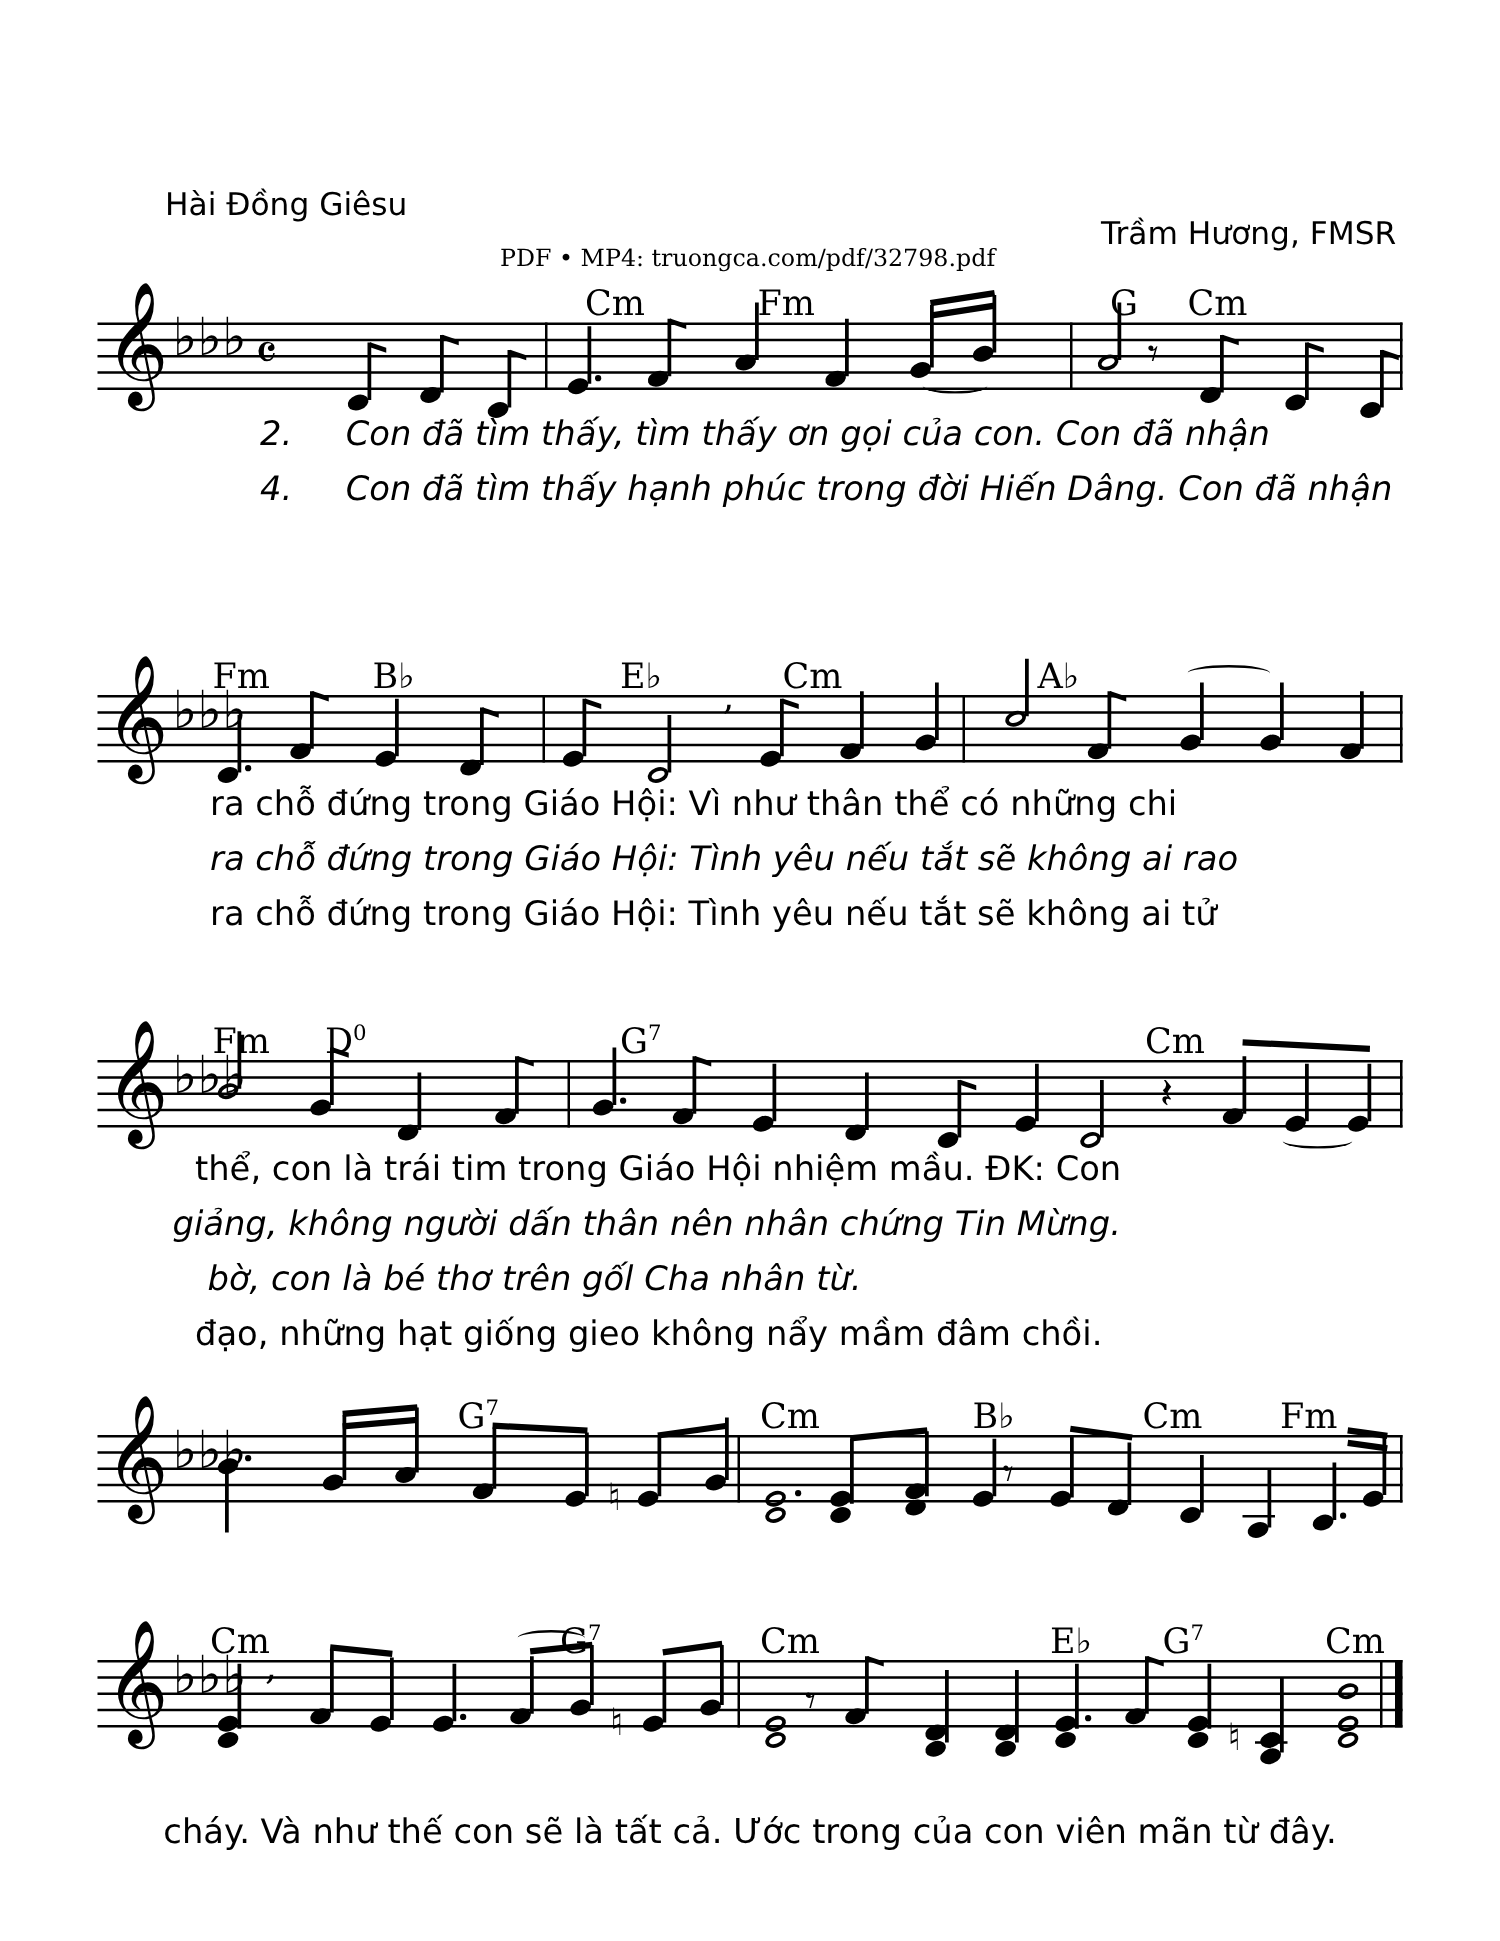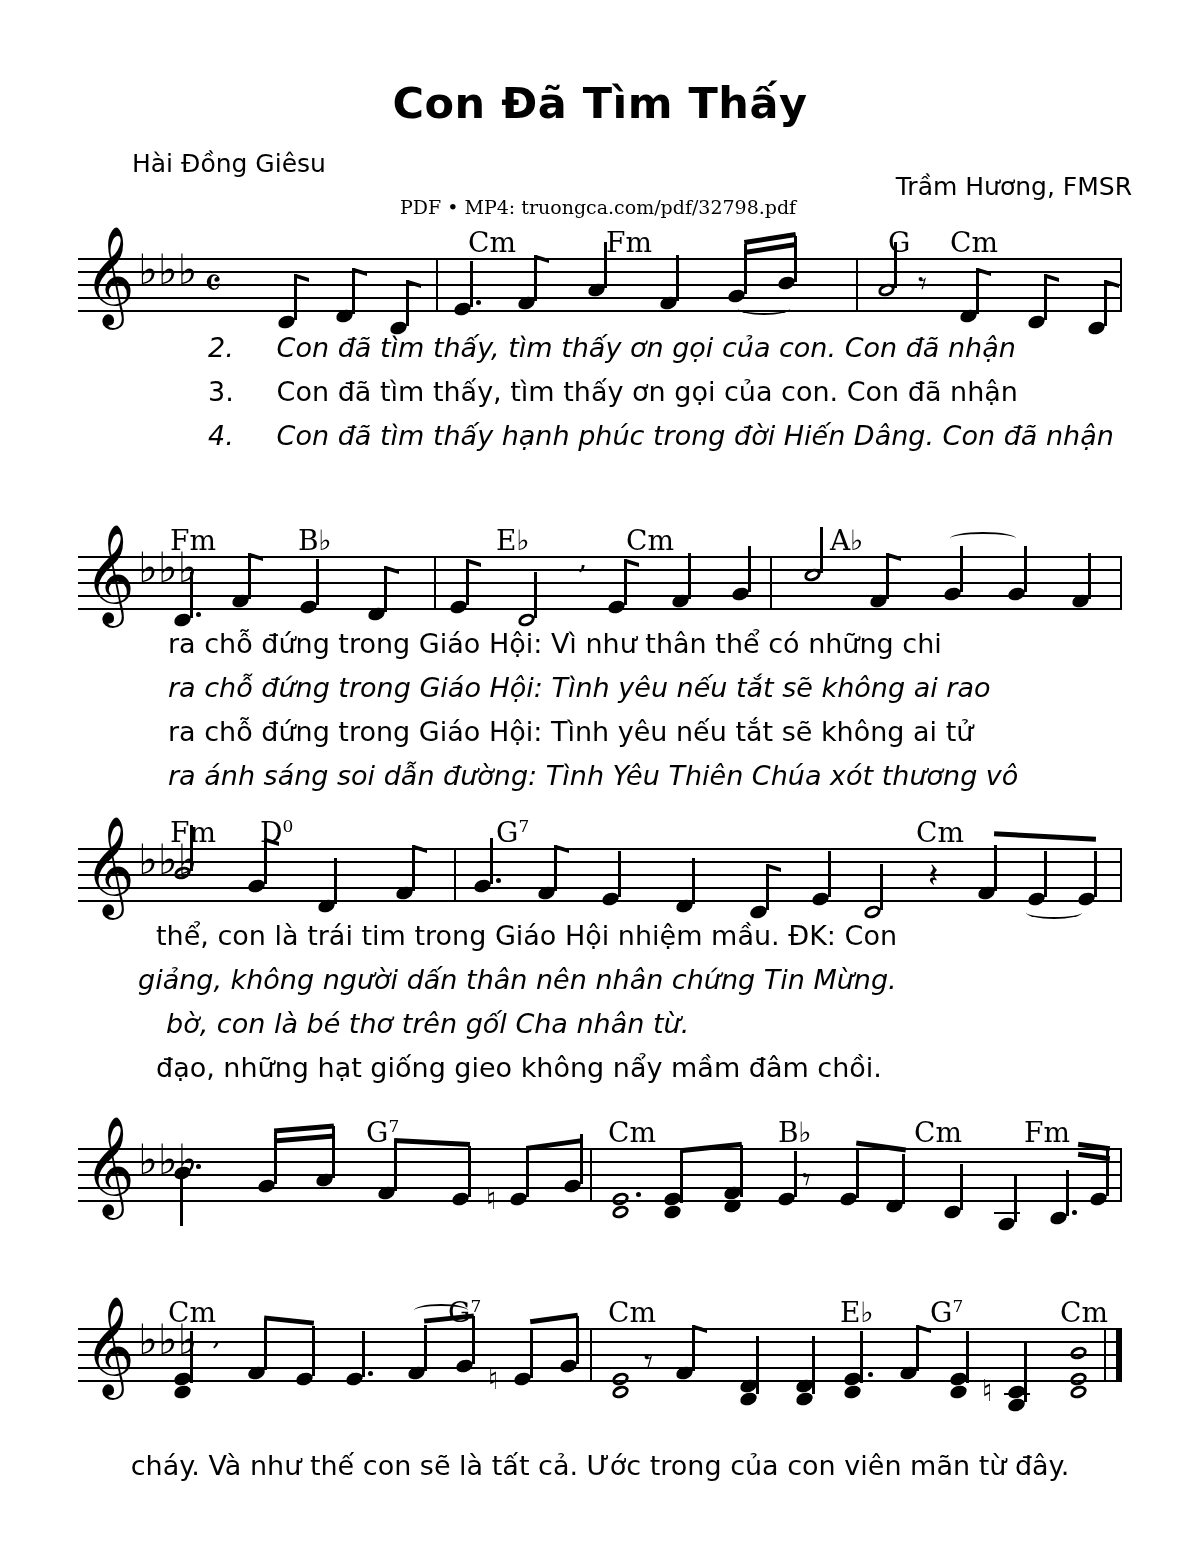--- a/index.html
+++ b/index.html
@@ -41,21 +41,21 @@
     font-size: 25px;
     line-height: 40px;
     font-family: "DejaVu Sans", sans-serif;
   }
   .lyricist .l2 {
     display: block;
     padding-left: 44px;
   }
   .composer {
     position: absolute;
-    right: 68px;
+    right: 83px;
     top: 172px;
     font-size: 25px;
     font-family: "DejaVu Sans", sans-serif;
   }
   .pdfline {
     position: absolute;
     left: 400px;
     top: 196px;
     font-size: 19px;
     font-family: "DejaVu Serif", serif;
@@ -235,21 +235,20 @@
     font-size: 27px;
     font-family: "DejaVu Sans", sans-serif;
     white-space: nowrap;
   }
 </style>
 </head>
 <body>
 
 <div class="sheet">
 
-  <div class="title">Con Đã Tìm Thấy</div>
 
   <div class="lyricist">
     <span class="l2">Hài Đồng Giêsu</span>
   </div>
 
   <div class="composer">Trầm Hương, FMSR</div>
 
   <div class="pdfline">PDF • MP4: truongca.com/pdf/32798.pdf</div>
 
   <div class="system" style="top:258px;">
@@ -321,24 +320,20 @@
     <div class="note" style="left:1010px; top:64px;"></div>
     <div class="stem" style="left:1026px; top:22px; height:46px;"></div>
     <div class="flag" style="left:1028px; top:24px;"></div>
   </div>
 
   <div class="lyricblock" style="top:332px;">
     <div class="lyricline italic">
       <span class="num">2.</span>
       <span class="txt">Con đã tìm thấy, tìm   thấy   ơn   gọi của  con. Con  đã  nhận</span>
     </div>
-    <div class="lyricline">
-      <span class="num">3.</span>
-      <span class="txt">Con đã tìm thấy, tìm   thấy   ơn   gọi của  con. Con  đã  nhận</span>
-    </div>
     <div class="lyricline italic">
       <span class="num">4.</span>
       <span class="txt">Con  đã  tìm  thấy hạnh  phúc trong đời Hiến Dâng. Con  đã  nhận</span>
     </div>
   </div>
 
   <div class="system" style="top:556px;">
     <div class="staff">
       <div class="line l0"></div>
       <div class="line l1"></div>
@@ -405,21 +400,20 @@
     <div class="slurtop" style="left:872px; top:-24px; width:66px;"></div>
 
     <div class="note" style="left:994px; top:39px;"></div>
     <div class="stem" style="left:1010px; top:-3px; height:46px;"></div>
   </div>
 
   <div class="lyricblock" style="top:628px;">
     <div class="lyricline" style="padding-left:90px;">ra  chỗ  đứng   trong  Giáo  Hội:   Vì   như thân   thể   có      những   chi</div>
     <div class="lyricline italic" style="padding-left:90px;">ra chỗ đứng  trong  Giáo  Hội: Tình  yêu  nếu    tắt   sẽ không ai  rao</div>
     <div class="lyricline" style="padding-left:90px;">ra  chỗ  đứng   trong  Giáo   Hội:  Tình  yêu  nếu    tắt   sẽ  không ai  tử</div>
-    <div class="lyricline italic" style="padding-left:90px;">ra  ánh sáng    soi    dẫn đường: Tình  Yêu Thiên Chúa xót  thương   vô</div>
   </div>
 
   <div class="system" style="top:848px;">
     <div class="staff">
       <div class="line l0"></div>
       <div class="line l1"></div>
       <div class="line l2"></div>
       <div class="line l3"></div>
       <div class="line l4"></div>
       <div class="barline" style="left:376px;"></div>

